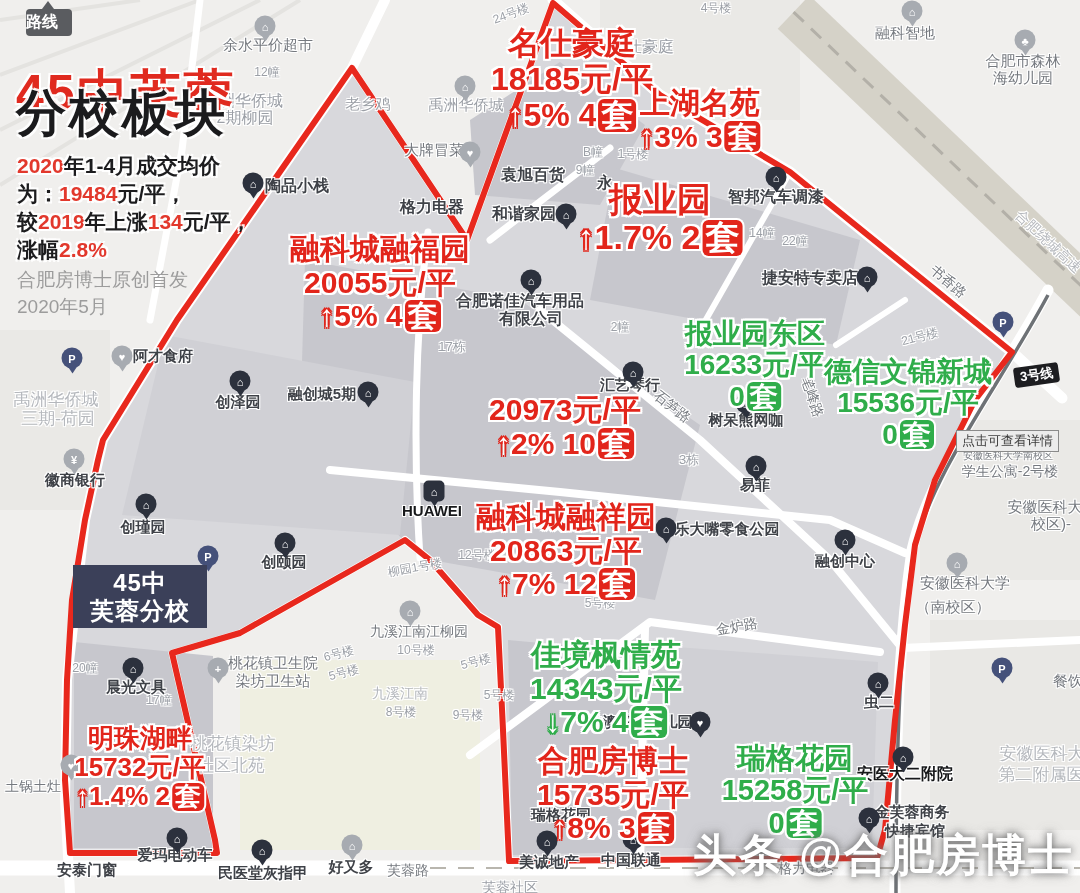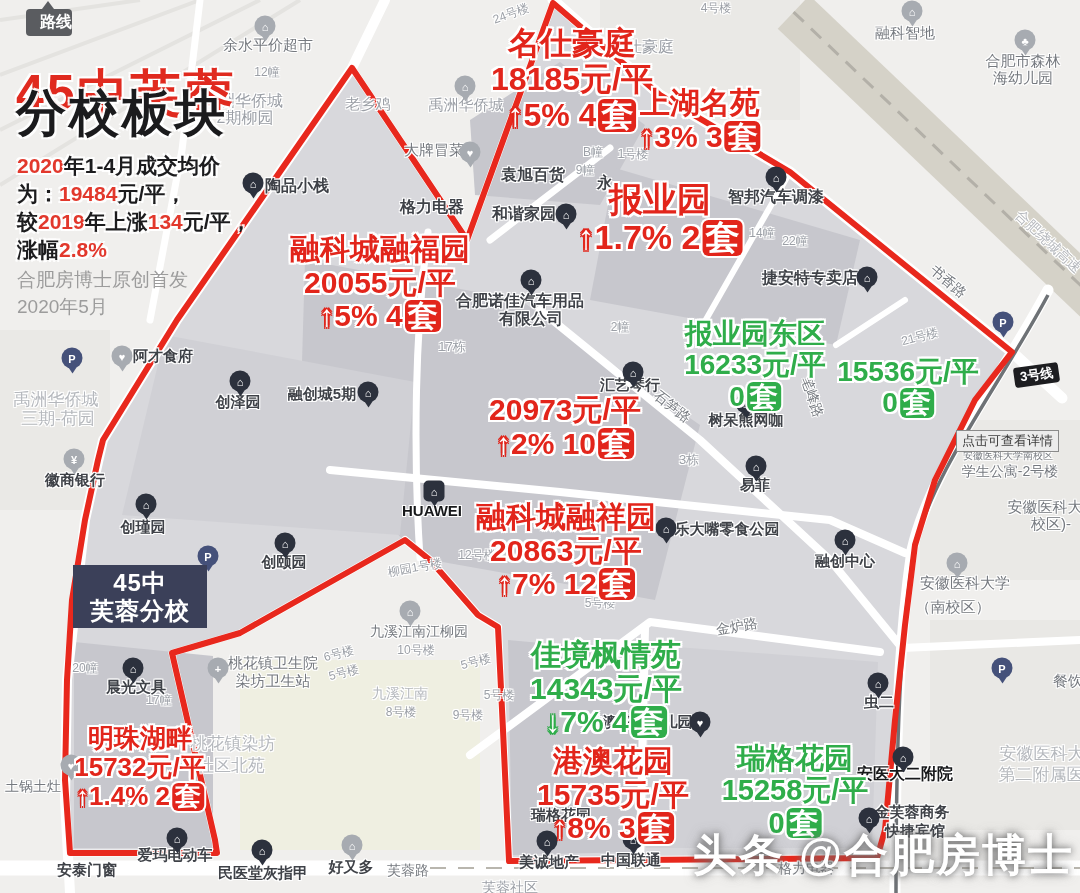--- a/index.html
+++ b/index.html
@@ -33,21 +33,21 @@
   
   .halo2{text-shadow:-2px -2px 0 rgba(255,255,255,.9),2px -2px 0 rgba(255,255,255,.9),
          -2px 2px 0 rgba(255,255,255,.9),2px 2px 0 rgba(255,255,255,.9);}
   #title-red{position:absolute;left:16px;top:24px;font-size:50px;font-weight:900;color:#e02a1f;letter-spacing:3px;margin-top:36px;}
   #title-black{position:absolute;left:16px;top:80px;font-size:50px;font-weight:900;color:#1b1b1d;letter-spacing:3px;}
   #summary{position:absolute;left:17px;top:152px;font-size:21px;line-height:28px;font-weight:700;color:#1c1c1e;}
   #summary .r{color:#e2382c;}
   #credit{position:absolute;left:17px;top:266px;font-size:19px;line-height:27px;color:#9c9c9c;}
   
   #route-btn{position:absolute;left:26px;top:9px;width:46px;height:27px;background:#5a5c60;color:#fff;
-             border-radius:4px;display:flex;align-items:center;justify-content:flex-end;font-size:16px;font-weight:700;}
+             border-radius:4px;display:flex;align-items:center;justify-content:flex-start;font-size:16px;font-weight:700;}
   #route-btn::before{content:'';position:absolute;top:-8px;left:16px;border:6px solid transparent;border-bottom:8px solid #5a5c60;border-top:0;}
   
   #school-box{position:absolute;left:73px;top:565px;width:134px;height:63px;background:#3b4059;color:#fff;
               display:flex;flex-direction:column;align-items:center;justify-content:center;
               font-size:24px;font-weight:700;line-height:28px;letter-spacing:1px;}
   
   #metro-badge{position:absolute;left:1014px;top:365px;background:#1d1d20;color:#fff;font-size:13px;
                padding:1px 6px;border-radius:3px;transform:rotate(-8deg);font-weight:700;}
   #detail-tip{position:absolute;left:956px;top:430px;background:#ececec;border:1px solid #8a8a8a;
               color:#3c3c3c;font-size:13px;padding:1px 5px;white-space:nowrap;}
@@ -266,39 +266,40 @@
       <div class="ln">融科城融福园</div>
       <div class="ln">20055元/平</div>
       <div class="ln"><span class="arrow">↑</span>5% 4<span class="tao">套</span></div>
     </div>
     <div class="estate green" style="left: 755px; top: 318px; font-size: 28px; --c: #2fad4a;">
       <div class="ln">报业园东区</div>
       <div class="ln">16233元/平</div>
       <div class="ln">0<span class="tao">套</span></div>
     </div>
     <div class="estate green" style="left: 908px; top: 356px; font-size: 28px; --c: #2fad4a;">
+      <div class="ln">德信文锦新城</div>
       <div class="ln">15536元/平</div>
       <div class="ln">0<span class="tao">套</span></div>
     </div>
     <div class="estate red" style="left: 565px; top: 393px; font-size: 30px; --c: #e2251b;">
       <div class="ln">20973元/平</div>
       <div class="ln"><span class="arrow">↑</span>2% 10<span class="tao">套</span></div>
     </div>
     <div class="estate red" style="left: 566px; top: 500px; font-size: 30px; --c: #e2251b;">
       <div class="ln">融科城融祥园</div>
       <div class="ln">20863元/平</div>
       <div class="ln"><span class="arrow">↑</span>7% 12<span class="tao">套</span></div>
     </div>
     <div class="estate green" style="left: 606px; top: 638px; font-size: 30px; --c: #2fad4a;">
       <div class="ln">佳境枫情苑</div>
       <div class="ln">14343元/平</div>
       <div class="ln"><span class="arrow">↓</span>7% 4<span class="tao">套</span></div>
     </div>
     <div class="estate red" style="left: 613px; top: 744px; font-size: 30px; --c: #e2251b;">
-      <div class="ln">港澳花园</div>
+      <div class="ln">合肥房博士</div>
       <div class="ln">15735元/平</div>
       <div class="ln"><span class="arrow">↑</span>8% 3<span class="tao">套</span></div>
     </div>
     <div class="estate green" style="left: 795px; top: 742px; font-size: 29px; --c: #2fad4a;">
       <div class="ln">瑞格花园</div>
       <div class="ln">15258元/平</div>
       <div class="ln">0<span class="tao">套</span></div>
     </div>
     <div class="estate red" style="left: 140px; top: 724px; font-size: 26px; --c: #e2251b;">
       <div class="ln">明珠湖畔</div>

